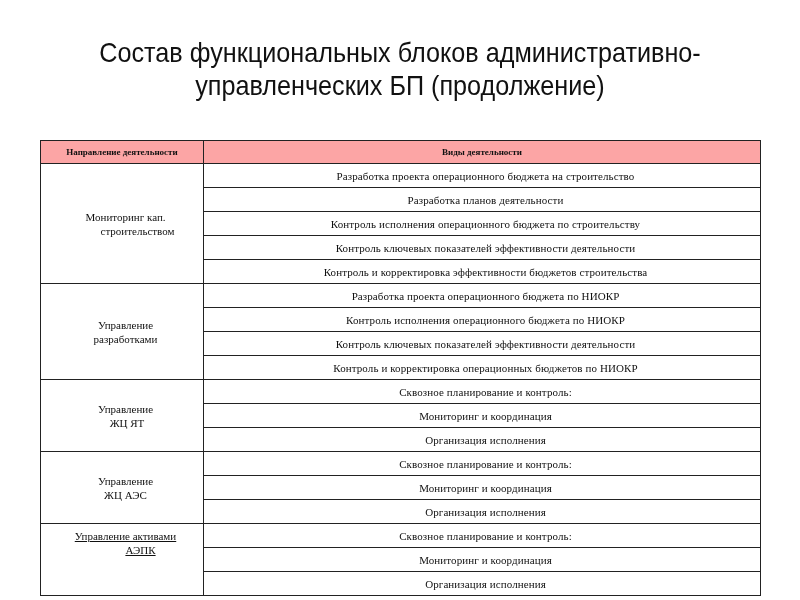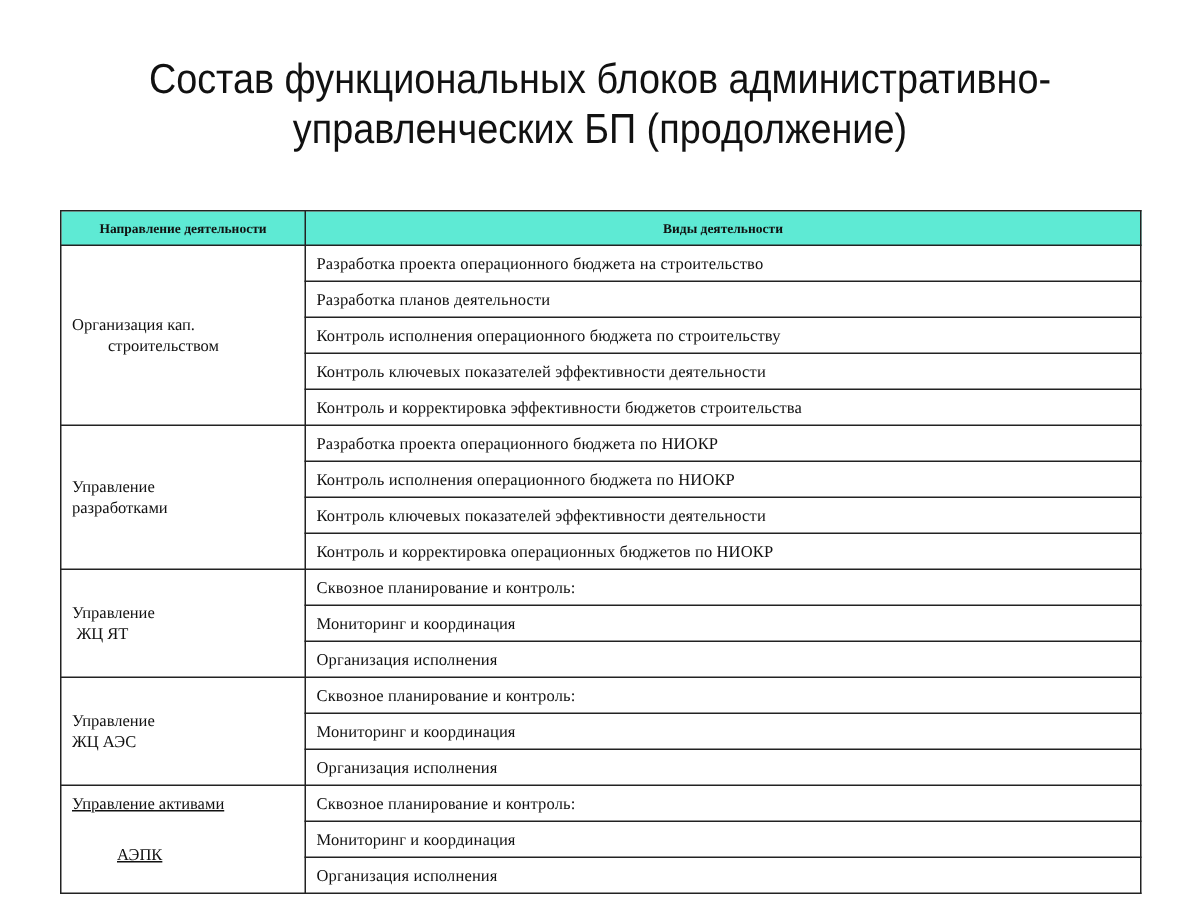--- a/index.html
+++ b/index.html
@@ -6,31 +6,31 @@
   body { width:800px; height:600px; position:relative; overflow:hidden; font-family:"Liberation Sans", sans-serif; }
   .title {
     position:absolute; left:0; top:36px; width:800px; text-align:center;
     font-family:"Liberation Sans", sans-serif; font-size:28px; line-height:33px; color:#111;
     transform:scaleX(0.9); transform-origin:center;
   }
   table.grid {
     position:absolute; left:40px; top:140px; width:721px;
     border-collapse:collapse; font-family:"Liberation Serif", serif; color:#111;
   }
-  .grid td, .grid th { border:1px solid #222; padding:0; }
+  .grid td, .grid th { border:1px solid #222; padding:0;text-align:center; }
   .grid th {
-    background:#5eead4; height:22px; font-size:9px; font-weight:bold; text-align:center;margin-left:16px;
+    background:#fca5a5; height:22px; font-size:9px; font-weight:bold; text-align:center;margin-left:16px;
   }
   .grid th.c1 { width:162px; }
   .grid td.act { height:23px; font-size:11px; padding-left:7px; letter-spacing:0.1px; }
   .grid td.dir { font-size:11px; vertical-align:middle; padding-left:7px; line-height:14px; }
   .grid td.dir.top { vertical-align:top; padding-top:5px;text-decoration:underline; }
   .l2 { display:block; }
   .ind { padding-left:24px; }
-  .ind2 { padding-left:30px;margin-top:20px; }
+  .ind2 { padding-left:30px; }
   .ind1 { padding-left:3px; }
 </style>
 </head>
 <body>
 
 <div class="title">
   <div>Состав функциональных блоков административно-</div>
   <div>управленческих БП (продолжение)</div>
 </div>
 
@@ -38,21 +38,21 @@
   <thead>
     <tr>
       <th class="c1">Направление деятельности</th>
       <th>Виды деятельности</th>
     </tr>
   </thead>
   <tbody>
 
     <tr>
       <td class="dir" rowspan="5">
-        <span class="l2">Организация кап.</span>
+        <span class="l2">Мониторинг кап.</span>
         <span class="l2 ind">строительством</span>
       </td>
       <td class="act">Разработка проекта операционного бюджета на строительство</td>
     </tr>
     <tr>
         <td class="act">Разработка планов деятельности</td>
       </tr>
     <tr>
         <td class="act">Контроль исполнения операционного бюджета по строительству</td>
       </tr>

